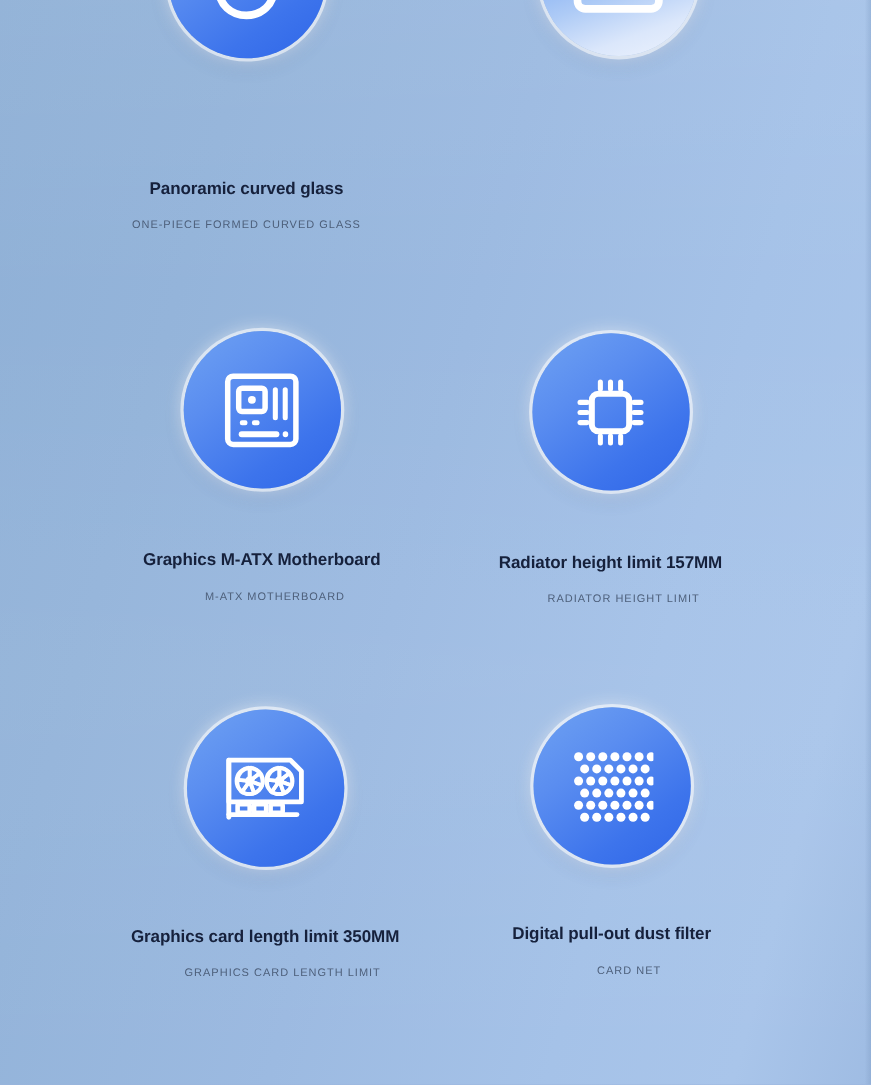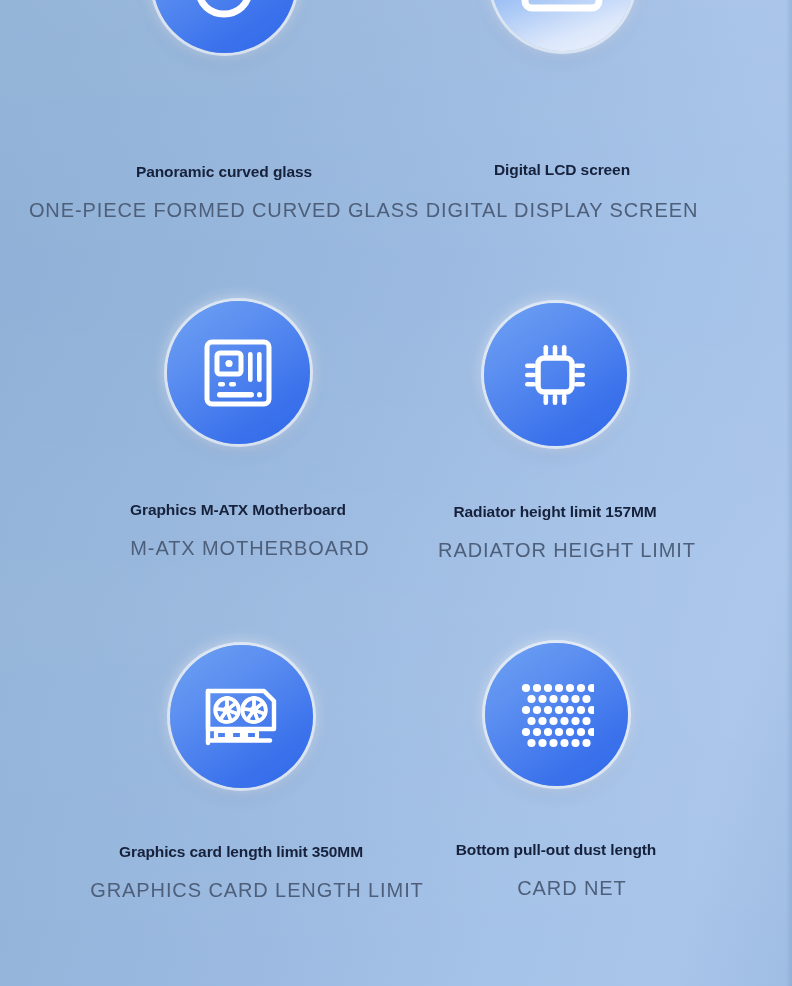--- a/index.html
+++ b/index.html
@@ -45,21 +45,21 @@
   }
   .badge .glyph{display:block;}
   .badge svg{display:block;}
 
   
   .title{
     font-weight:bold;color:#16213c;
     font-size:15.5px;letter-spacing:-.1px;white-space:nowrap;
   }
   .subtitle{
-    color:#4d5f7a;font-size:20px;letter-spacing:.9px;white-space:nowrap;
+    color:#4d5f7a;font-size:10px;letter-spacing:.9px;white-space:nowrap;
   }
 
   
   #cell-glass{left:26px;top:-90px;}
   #cell-lcd{left:364px;top:-92px;}
   #cell-glass .t1{position:absolute;left:0;top:253px;width:396px;}
   #cell-glass .t2{position:absolute;left:0;top:289px;width:396px;}
   #cell-lcd .t1{position:absolute;left:0;top:253px;width:396px;}
   #cell-lcd .t2{position:absolute;left:0;top:291px;width:396px;}
 
@@ -95,22 +95,20 @@
 
     <div class="cell" id="cell-lcd">
       <div class="badge pale">
         <span class="glyph">
           <svg width="82" height="64" viewBox="0 0 82 64">
             <rect x="4" y="4" width="74" height="56" rx="7" ry="7" fill="none" stroke="#ffffff" stroke-width="7"></rect>
             <circle cx="41" cy="9.5" r="1.9" fill="#7ea6e8"></circle>
           </svg>
         </span>
       </div>
-      <div class="t1 title">Digital LCD screen</div>
-      <div class="t2 subtitle">DIGITAL DISPLAY SCREEN</div>
     </div>
 
     <div class="cell" id="cell-mobo">
       <div class="badge">
         <span class="glyph">
           <svg width="70" height="70" viewBox="0 0 70 70">
             <rect x="4" y="4" width="62" height="62" rx="5" ry="5" fill="none" stroke="#ffffff" stroke-width="5"></rect>
             <rect x="14" y="15" width="24" height="21" rx="3" ry="3" fill="none" stroke="#ffffff" stroke-width="5"></rect>
             <circle cx="26" cy="25.5" r="3.6" fill="#ffffff"></circle>
             <rect x="45" y="14" width="4.6" height="30" rx="2.3" fill="#ffffff"></rect>
@@ -236,18 +234,18 @@
               <circle cx="13.5" cy="61" r="4.1"></circle>
                 <circle cx="24.5" cy="61" r="4.1"></circle>
               <circle cx="35.5" cy="61" r="4.1"></circle>
                 <circle cx="46.5" cy="61" r="4.1"></circle>
               <circle cx="57.5" cy="61" r="4.1"></circle>
                 <circle cx="68.5" cy="61" r="4.1"></circle>
             </g>
           </svg>
         </span>
       </div>
-      <div class="t1 title">Bottom pull-out dust length</div>
+      <div class="t1 title">Digital pull-out dust filter</div>
       <div class="t2 subtitle">CARD NET</div>
     </div>
 
   </div>
 </div>
 
 </body></html>

